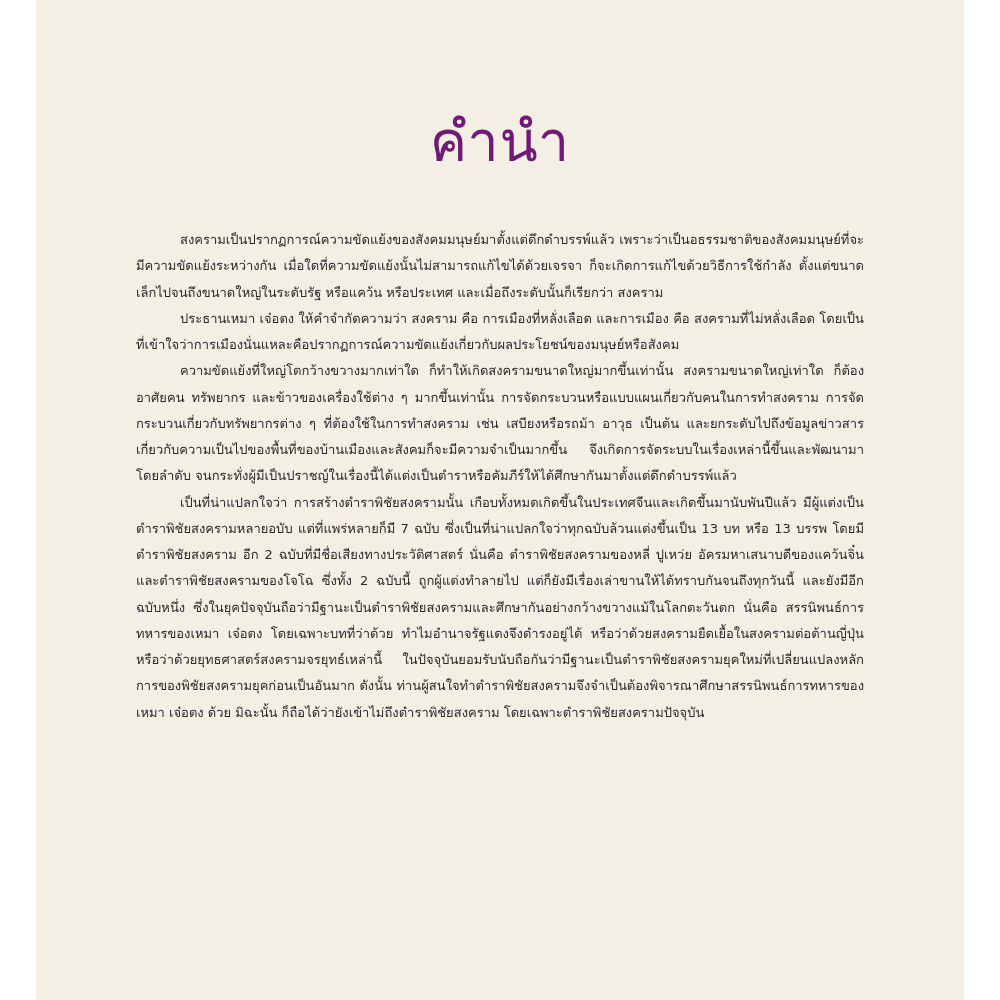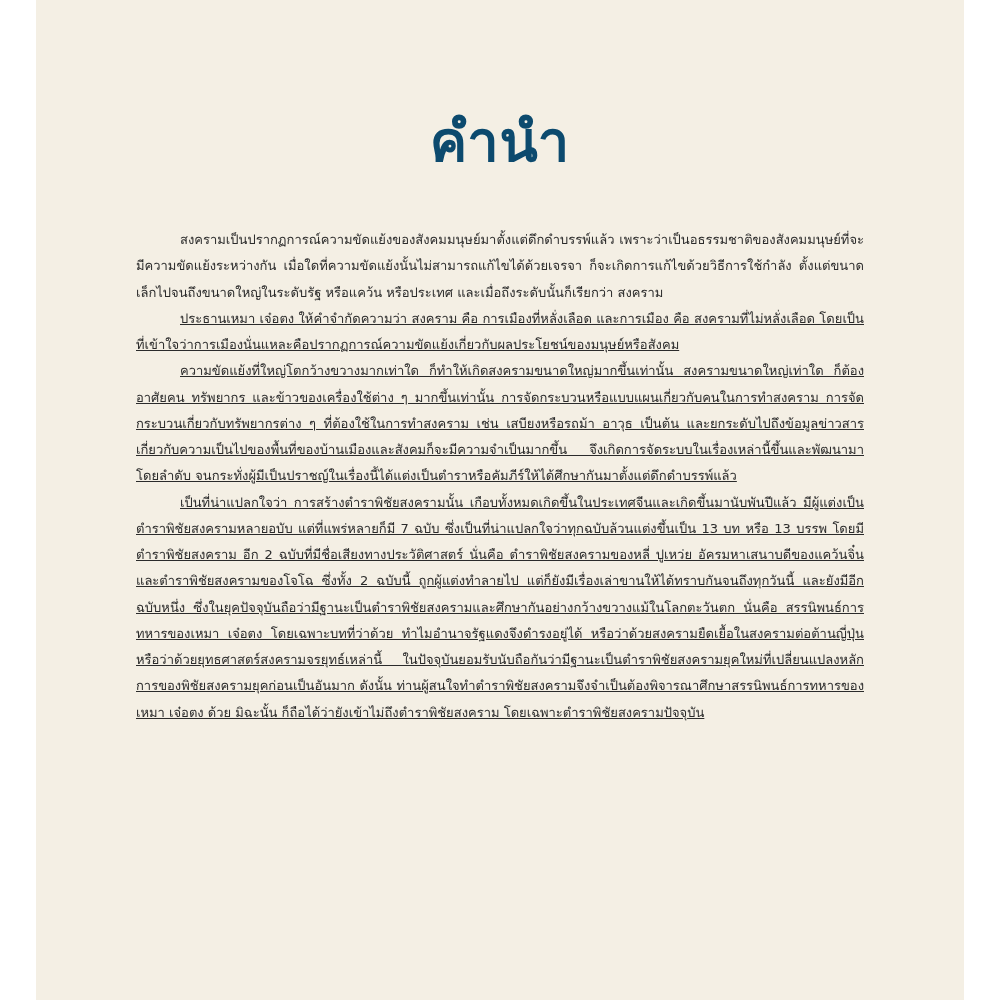--- a/index.html
+++ b/index.html
@@ -24,42 +24,41 @@
   .page-inner {
     position: absolute;
     left: 0;
     right: 0;
     top: 0;
     padding: 108px 100px 40px 100px;
     box-sizing: border-box;
   }
   .doc-title {
     text-align: center;
-    color: #0c4a6e;
+    color: #701a75;
     font-size: 56px;
     line-height: 1.2;
-    font-weight: bold;
+    font-weight: normal;
     margin: 0 0 52px 0;
     letter-spacing: 1px;
     font-family: "DejaVu Sans", "Liberation Sans", sans-serif;
   }
   .body-text {
     color: #2b2b2b;
     font-size: 13px;
     line-height: 2.02;
     text-align: justify;
     text-justify: inter-word;
   }
   .body-text p {
     margin: 0 0 0 0;
     text-indent: 44px;
   }
   .body-text p + p {
     margin-top: 0px;
-    text-decoration: underline;
   }
 </style>
 </head>
 <body>
 
 <div class="page">
   <div class="page-inner">
     <h1 class="doc-title">คำนำ</h1>
     <div class="body-text">
       <p>สงครามเป็นปรากฏการณ์ความขัดแย้งของสังคมมนุษย์มาตั้งแต่ดึกดำบรรพ์แล้ว เพราะว่าเป็นอธรรมชาติของสังคมมนุษย์ที่จะมีความขัดแย้งระหว่างกัน เมื่อใดที่ความขัดแย้งนั้นไม่สามารถแก้ไขได้ด้วยเจรจา ก็จะเกิดการแก้ไขด้วยวิธีการใช้กำลัง ตั้งแต่ขนาดเล็กไปจนถึงขนาดใหญ่ในระดับรัฐ หรือแคว้น หรือประเทศ และเมื่อถึงระดับนั้นก็เรียกว่า สงคราม</p>

